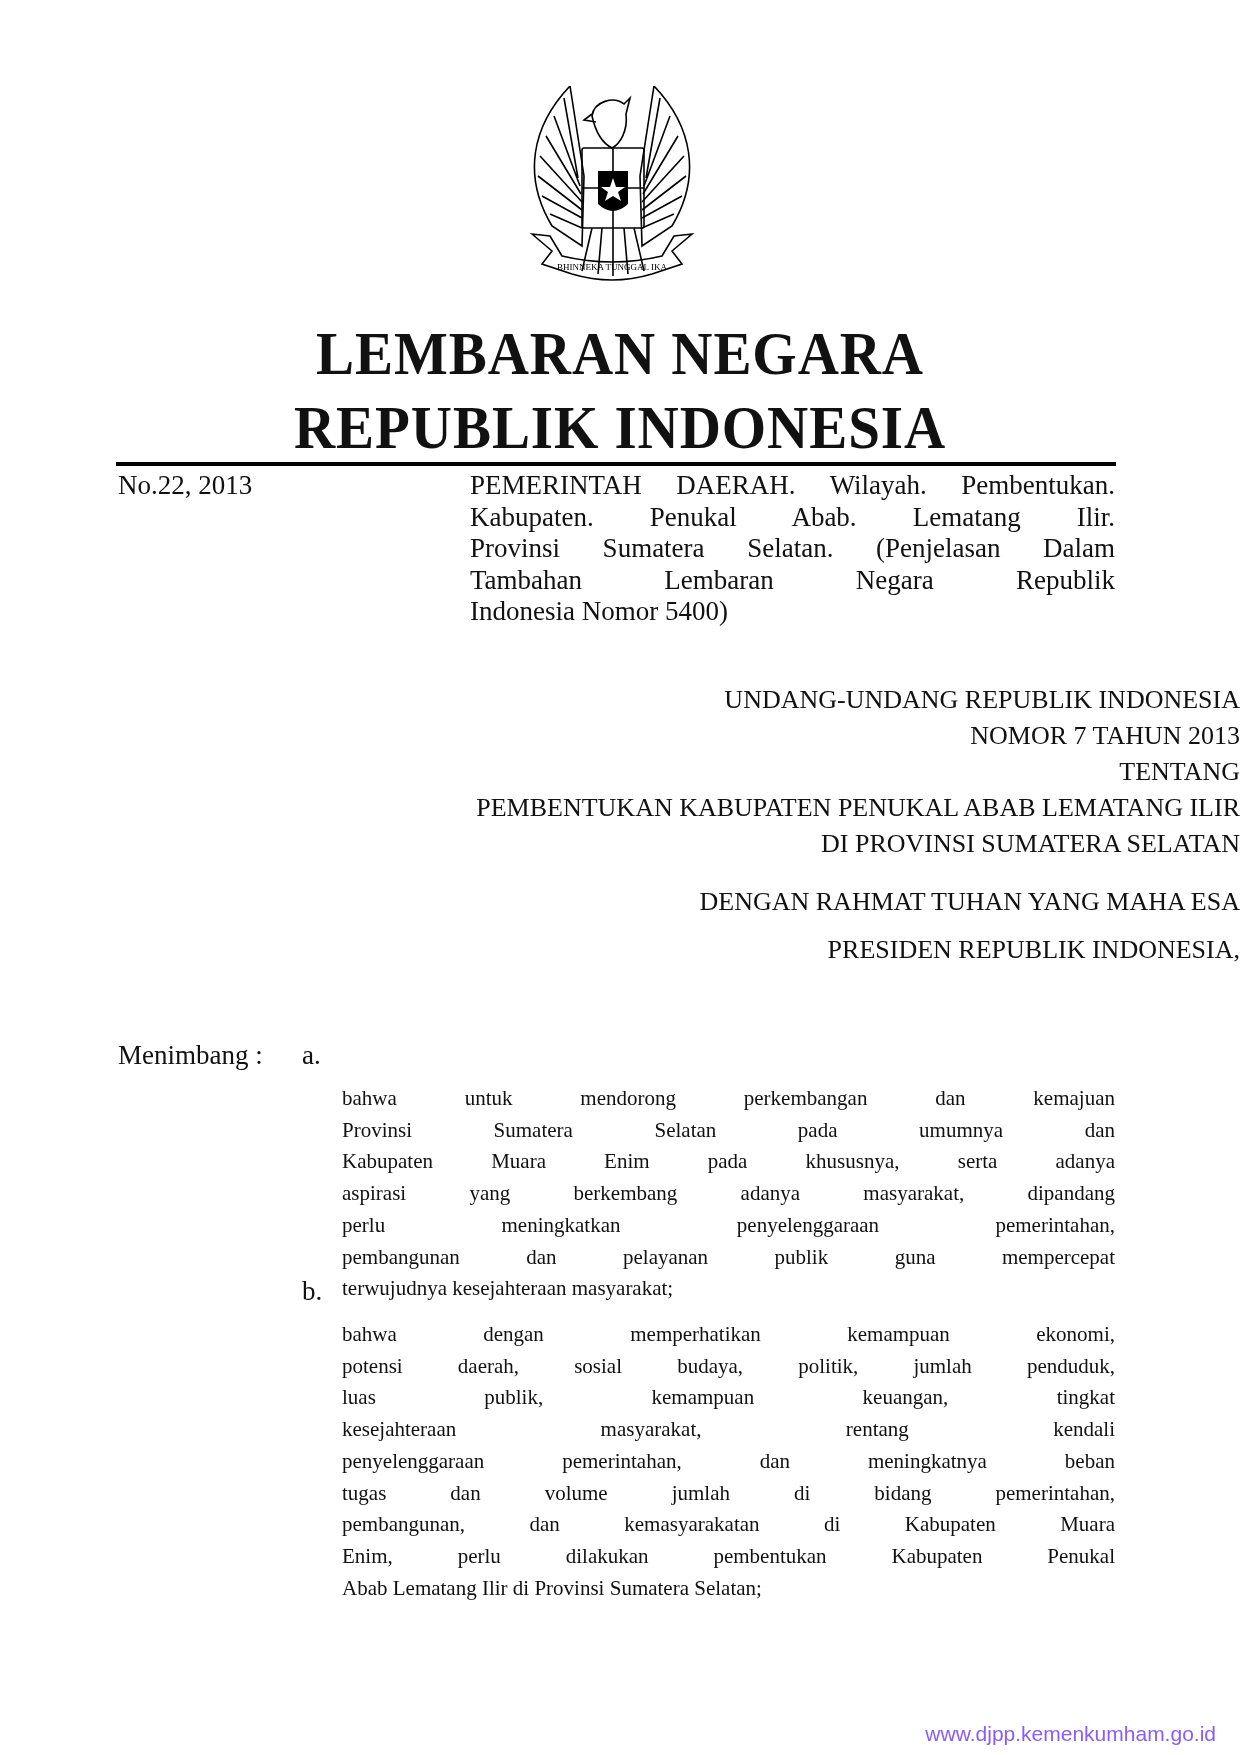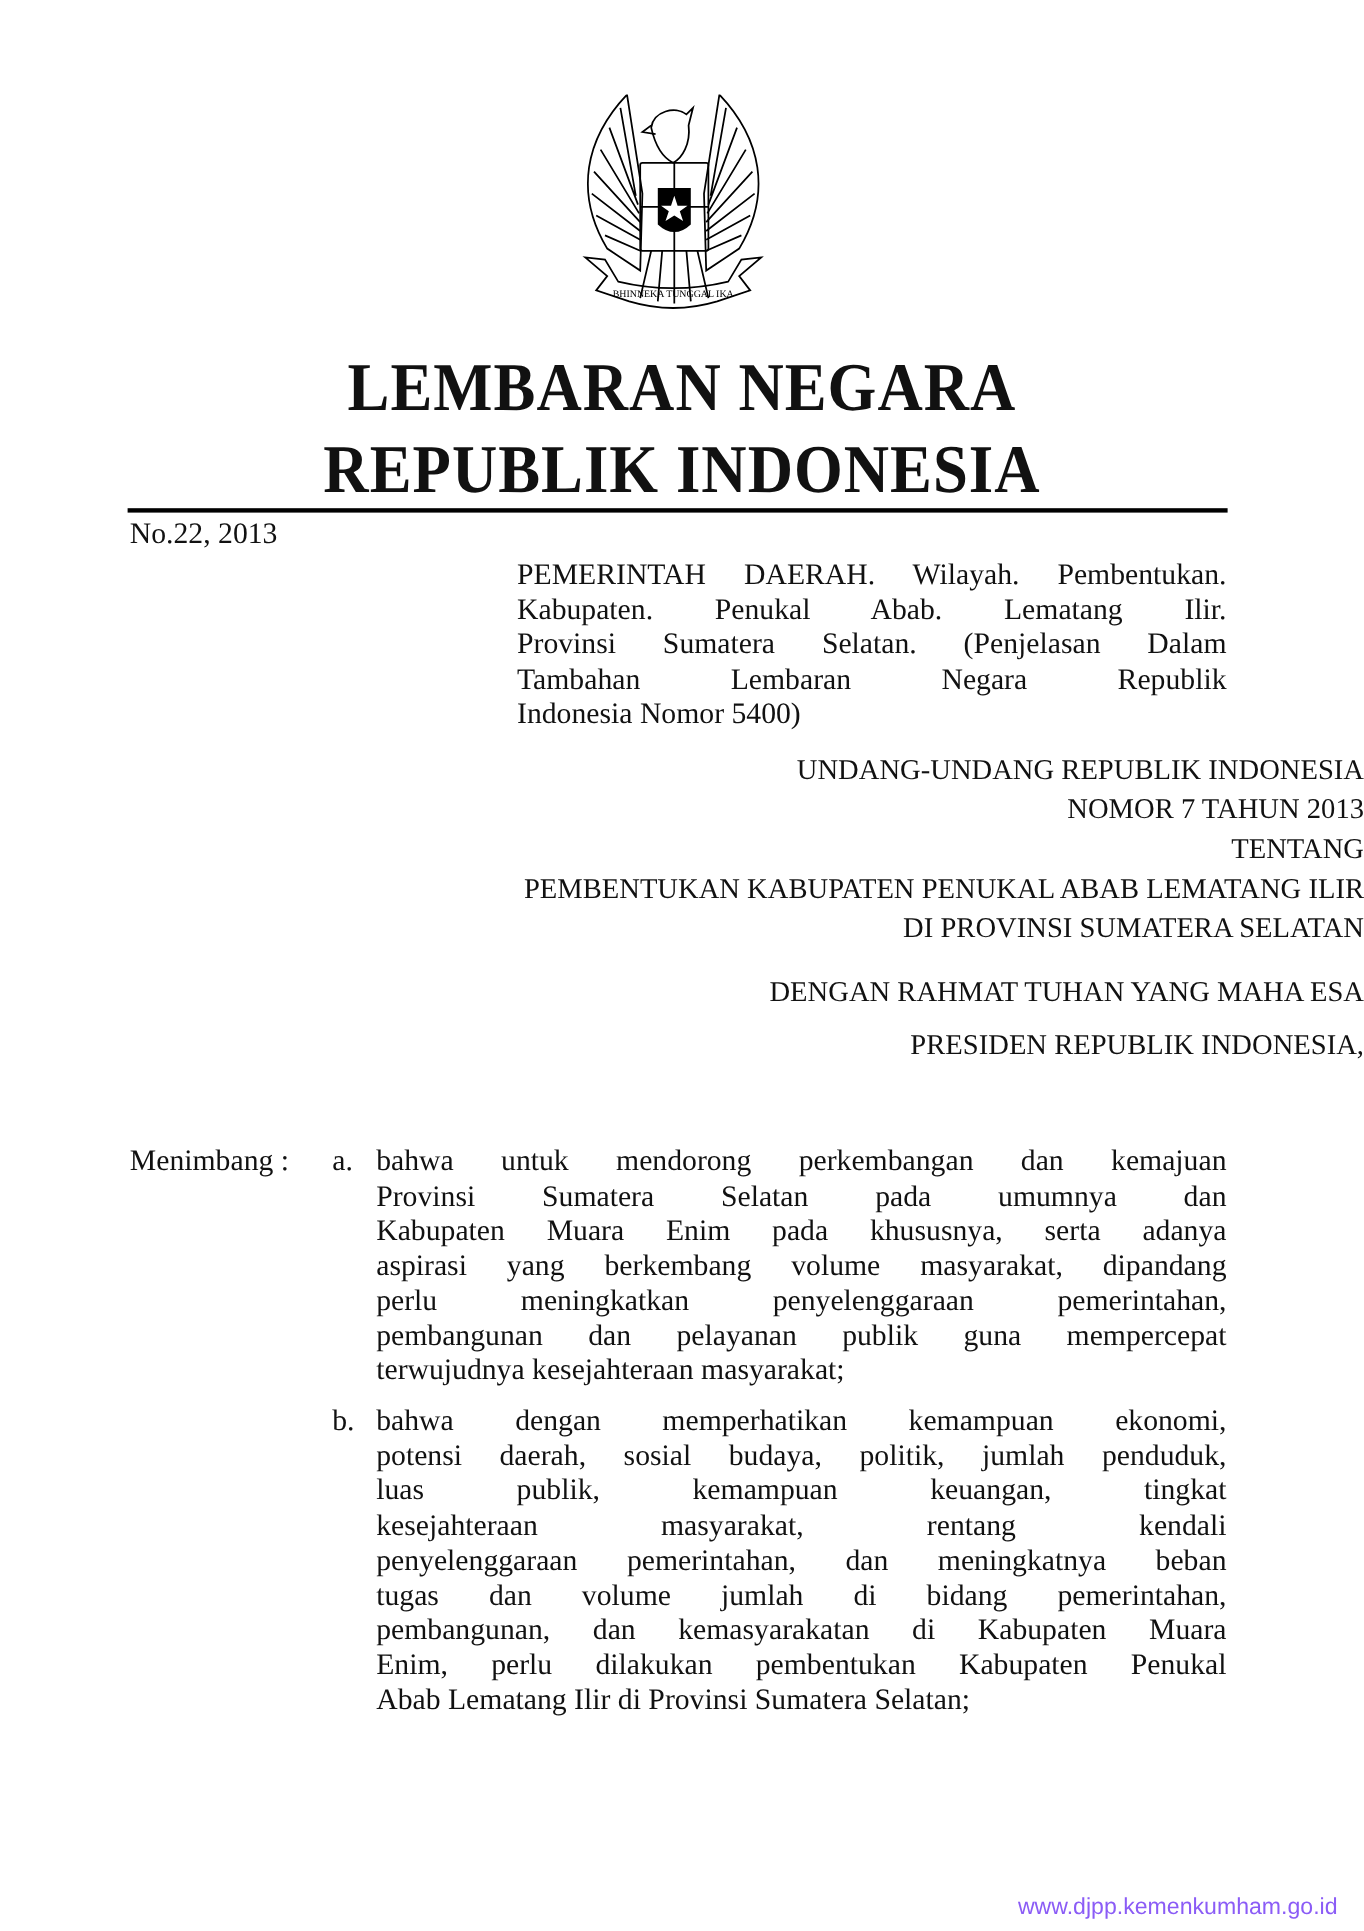--- a/index.html
+++ b/index.html
@@ -3,25 +3,25 @@
 <meta charset="utf-8">
 <style>
   html, body { margin:0; padding:0; background:#ffffff; }
   body { width:1240px; height:1755px; position:relative; overflow:hidden; color:#111; }
   #emblem { position:absolute; left:512px; top:86px; width:200px; height:210px; }
   .masthead { position:absolute; left:0; width:1240px; text-align:center; font-family:"Liberation Serif", serif; font-weight:bold; font-size:62px; letter-spacing:1px; transform:scaleX(0.92); }
   #mast1 { top:318px; }
   #mast2 { top:392px; }
   #rule { position:absolute; left:116px; top:462px; width:1000px; height:4px; background:#000; }
   #number { position:absolute; left:118px; top:470px; font-family:"Liberation Serif", serif; font-size:27px; }
-  #summary { position:absolute; left:470px; top:470px; width:645px; font-family:"Liberation Serif", serif; font-size:27px; line-height:31.5px; text-align:justify;margin-top:37px; }
+  #summary { position:absolute; left:470px; top:470px; width:645px; font-family:"Liberation Serif", serif; font-size:27px; line-height:31.5px; text-align:justify; }
   .center-line { position:absolute; left:0; width:1240px; text-align:right; font-family:"Liberation Serif", serif; font-size:26px; }
   #consid-label { position:absolute; left:118px; top:1040px; font-family:"Liberation Serif", serif; font-size:27px; }
   .item-letter { position:absolute; font-family:"Liberation Serif", serif; font-size:27px; }
-  .item-text { position:absolute; left:342px; width:773px; font-family:"Liberation Serif", serif; font-size:27px; line-height:31.7px; text-align:justify; }
+  .item-text { position:absolute; left:342px; width:773px; font-family:"Liberation Serif", serif; font-size:21px; line-height:31.7px; text-align:justify;margin-top:43px; }
   .item-text span { display:block; }
   .item-text span.j { text-align:justify; text-align-last:justify; }
   #footer { position:absolute; right:24px; top:1722px; font-family:"Liberation Sans", sans-serif; font-size:21px; color:#8b5cf6; }
 </style>
 </head>
 <body>
 
 <div id="emblem">
   <svg width="200" height="210" viewBox="0 0 200 210">
     <g fill="none" stroke="#000" stroke-width="1.6">
@@ -74,21 +74,21 @@
 <div id="consid-label">
   <span>Menimbang</span>
   <span>:</span>
 </div>
 
 <div class="item-letter" style="left:302px; top:1040px">a.</div>
 <div class="item-text" style="top:1040px">
   <span class="j">bahwa untuk mendorong perkembangan dan kemajuan</span>
   <span class="j">Provinsi Sumatera Selatan pada umumnya dan</span>
   <span class="j">Kabupaten Muara Enim pada khususnya, serta adanya</span>
-  <span class="j">aspirasi yang berkembang volume masyarakat, dipandang</span>
+  <span class="j">aspirasi yang berkembang adanya masyarakat, dipandang</span>
   <span class="j">perlu meningkatkan penyelenggaraan pemerintahan,</span>
   <span class="j">pembangunan dan pelayanan publik guna mempercepat</span>
   <span>terwujudnya kesejahteraan masyarakat;</span>
 </div>
 
 <div class="item-letter" style="left:302px; top:1276px">b.</div>
 <div class="item-text" style="top:1276px">
   <span class="j">bahwa dengan memperhatikan kemampuan ekonomi,</span>
   <span class="j">potensi daerah, sosial budaya, politik, jumlah penduduk,</span>
   <span class="j">luas publik, kemampuan keuangan, tingkat</span>

